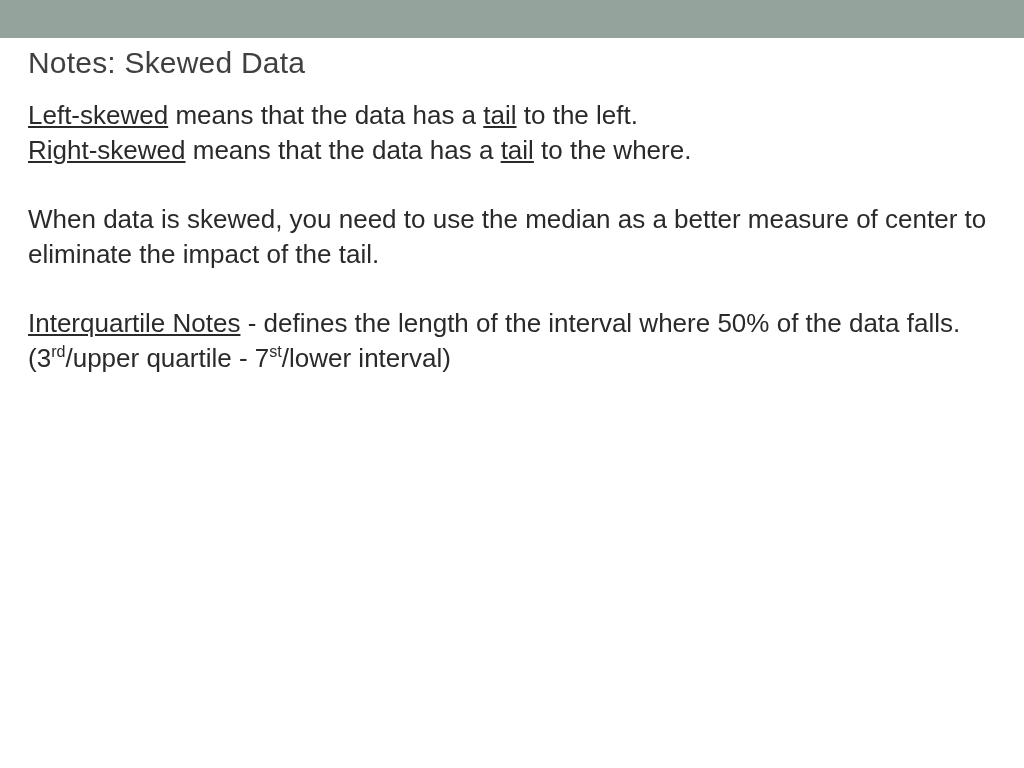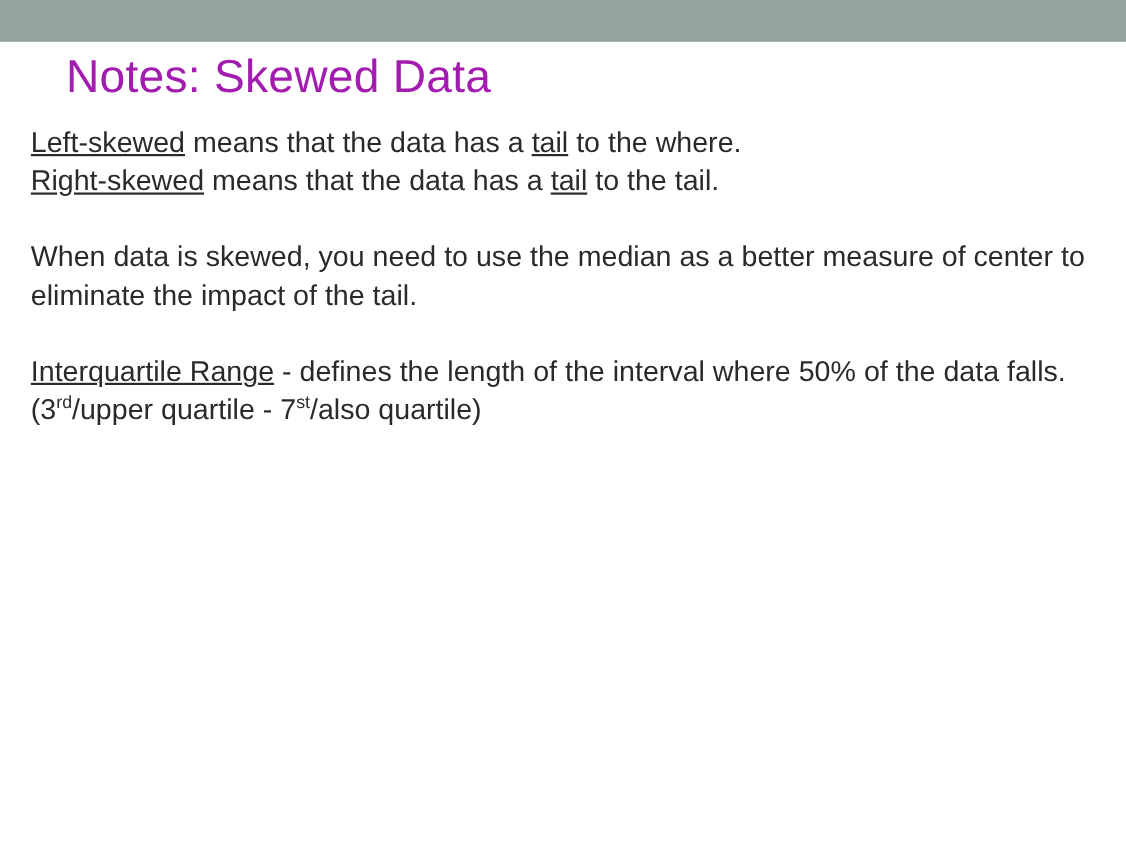--- a/index.html
+++ b/index.html
@@ -13,26 +13,25 @@
   }
   .top-bar {
     width: 100%;
     height: 38px;
     background: #94a39c;
   }
   .slide {
     padding: 8px 28px 0 28px;
   }
   .title {
-    color: #a21caf;
-    font-size: 42px;
+    color: #404040;
+    font-size: 30px;
     font-weight: 400;
     margin-bottom: 18px;
     letter-spacing: 0.2px;
-    margin-left: 32px;
   }
   .body-text {
     color: #2a2a2a;
     font-size: 26px;
     line-height: 1.35;
   }
   .body-text p { margin: 0; }
   .u { text-decoration: underline; }
   .it { }
   .spacer { height: 34px; }
@@ -43,35 +42,35 @@
 
 <div class="top-bar"></div>
 
 <div class="slide">
 
   <h1 class="title">Notes: Skewed Data</h1>
 
   <div class="body-text">
 
     <p>
-      <span class="u">Left-skewed</span><span> means that the data has a </span><span class="u">tail</span><span> to the where.</span>
+      <span class="u">Left-skewed</span><span> means that the data has a </span><span class="u">tail</span><span> to the left.</span>
     </p>
 
     <p>
-      <span class="u">Right-skewed</span><span> means that the data has a </span><span class="u">tail</span><span> to the tail.</span>
+      <span class="u">Right-skewed</span><span> means that the data has a </span><span class="u">tail</span><span> to the where.</span>
     </p>
 
     <div class="spacer"></div>
 
     <p class="it">When data is skewed, you need to use the median as a better measure of center to eliminate the impact of the tail.</p>
 
     <div class="spacer"></div>
 
 
     <p>
-      <span class="u">Interquartile Range</span><span> - defines the length of the interval where 50% of the data falls. (3</span><sup>rd</sup><span>/upper quartile - 7</span><sup>st</sup><span>/also quartile)</span>
+      <span class="u">Interquartile Notes</span><span> - defines the length of the interval where 50% of the data falls. (3</span><sup>rd</sup><span>/upper quartile - 7</span><sup>st</sup><span>/lower interval)</span>
     </p>
 
     <div class="spacer"></div>
 
 
   </div>
 </div>
 
 </body></html>

